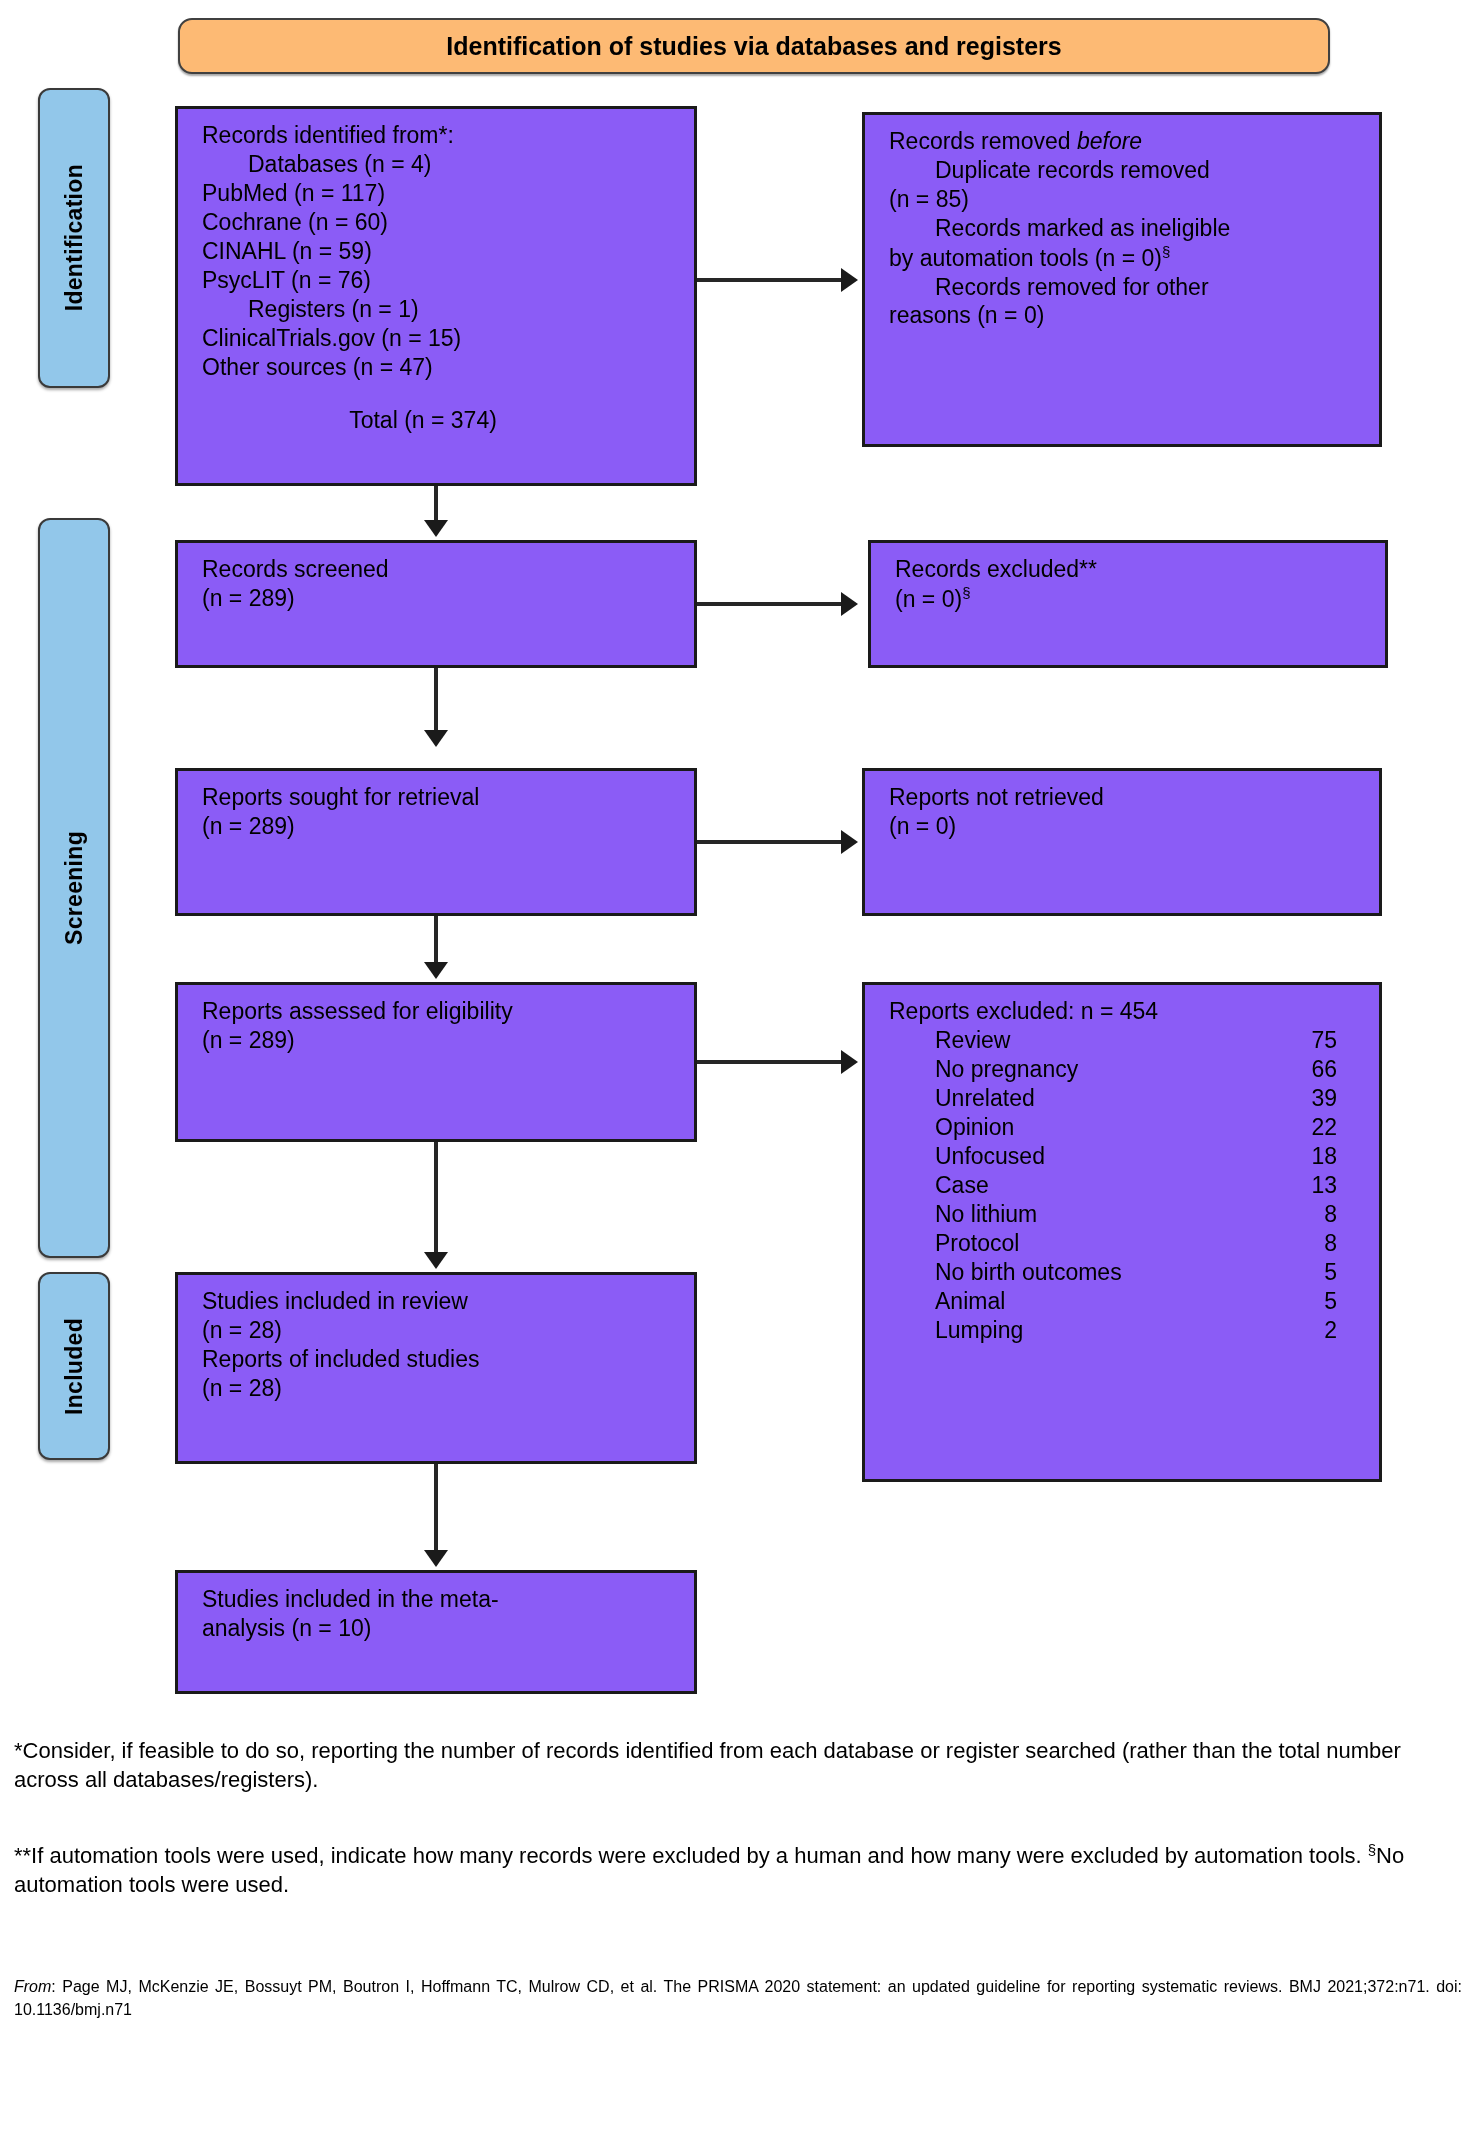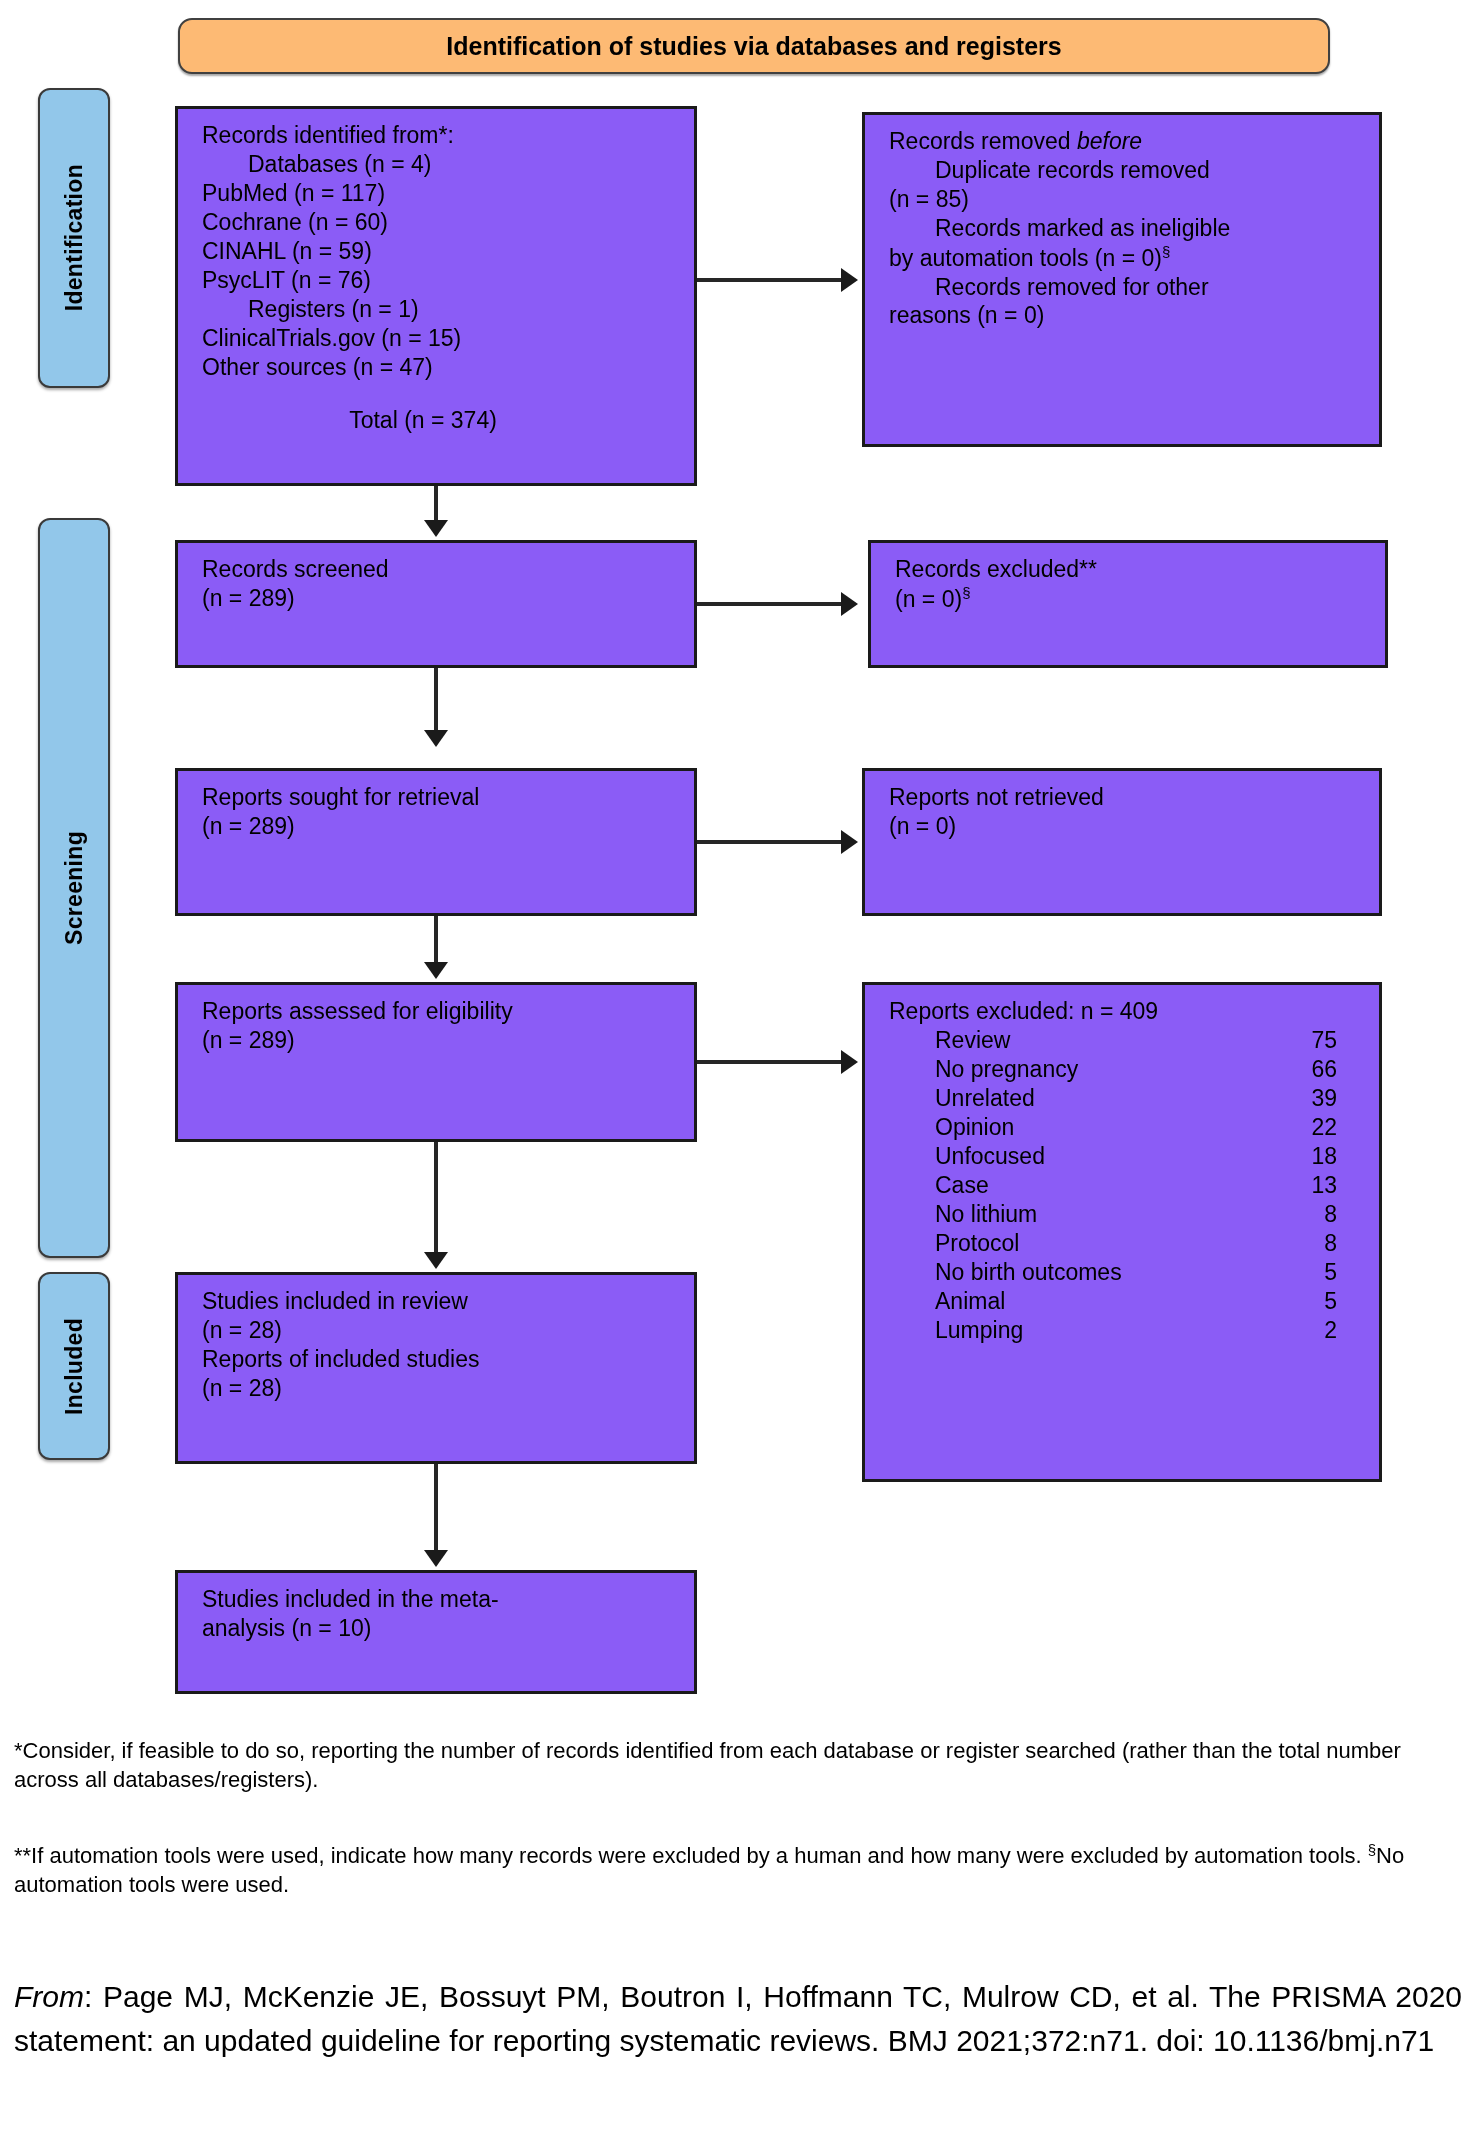--- a/index.html
+++ b/index.html
@@ -109,21 +109,21 @@
     left: 14px;
     width: 1450px;
     font-size: 22px;
     line-height: 1.32;
   }
   #footnote-1 { top: 1736px; }
   #footnote-2 { top: 1840px; }
   #citation {
     position: absolute;
     left: 14px; top: 1975px; width: 1448px;
-    font-size: 30px; line-height: 1.45;
+    font-size: 16px; line-height: 1.45;
     text-align: justify;
   }
   #citation em { font-style: italic; }
 </style>
 </head>
 <body>
 
 <div id="diagram">
 
   <div class="stage-header">
@@ -182,21 +182,21 @@
     <div>Reports not retrieved</div>
     <div>(n = 0)</div>
   </div>
 
   <div class="box" id="box-assessed">
     <div>Reports assessed for eligibility</div>
     <div>(n = 289)</div>
   </div>
 
   <div class="box" id="box-repexcluded">
-    <div>Reports excluded: n = 409</div>
+    <div>Reports excluded: n = 454</div>
     <div id="reasons-list">
         <div class="reason-row">
           <span class="rname">Review</span>
           <span class="rnum">75</span>
         </div>
         <div class="reason-row">
           <span class="rname">No pregnancy</span>
           <span class="rnum">66</span>
         </div>
         <div class="reason-row">

